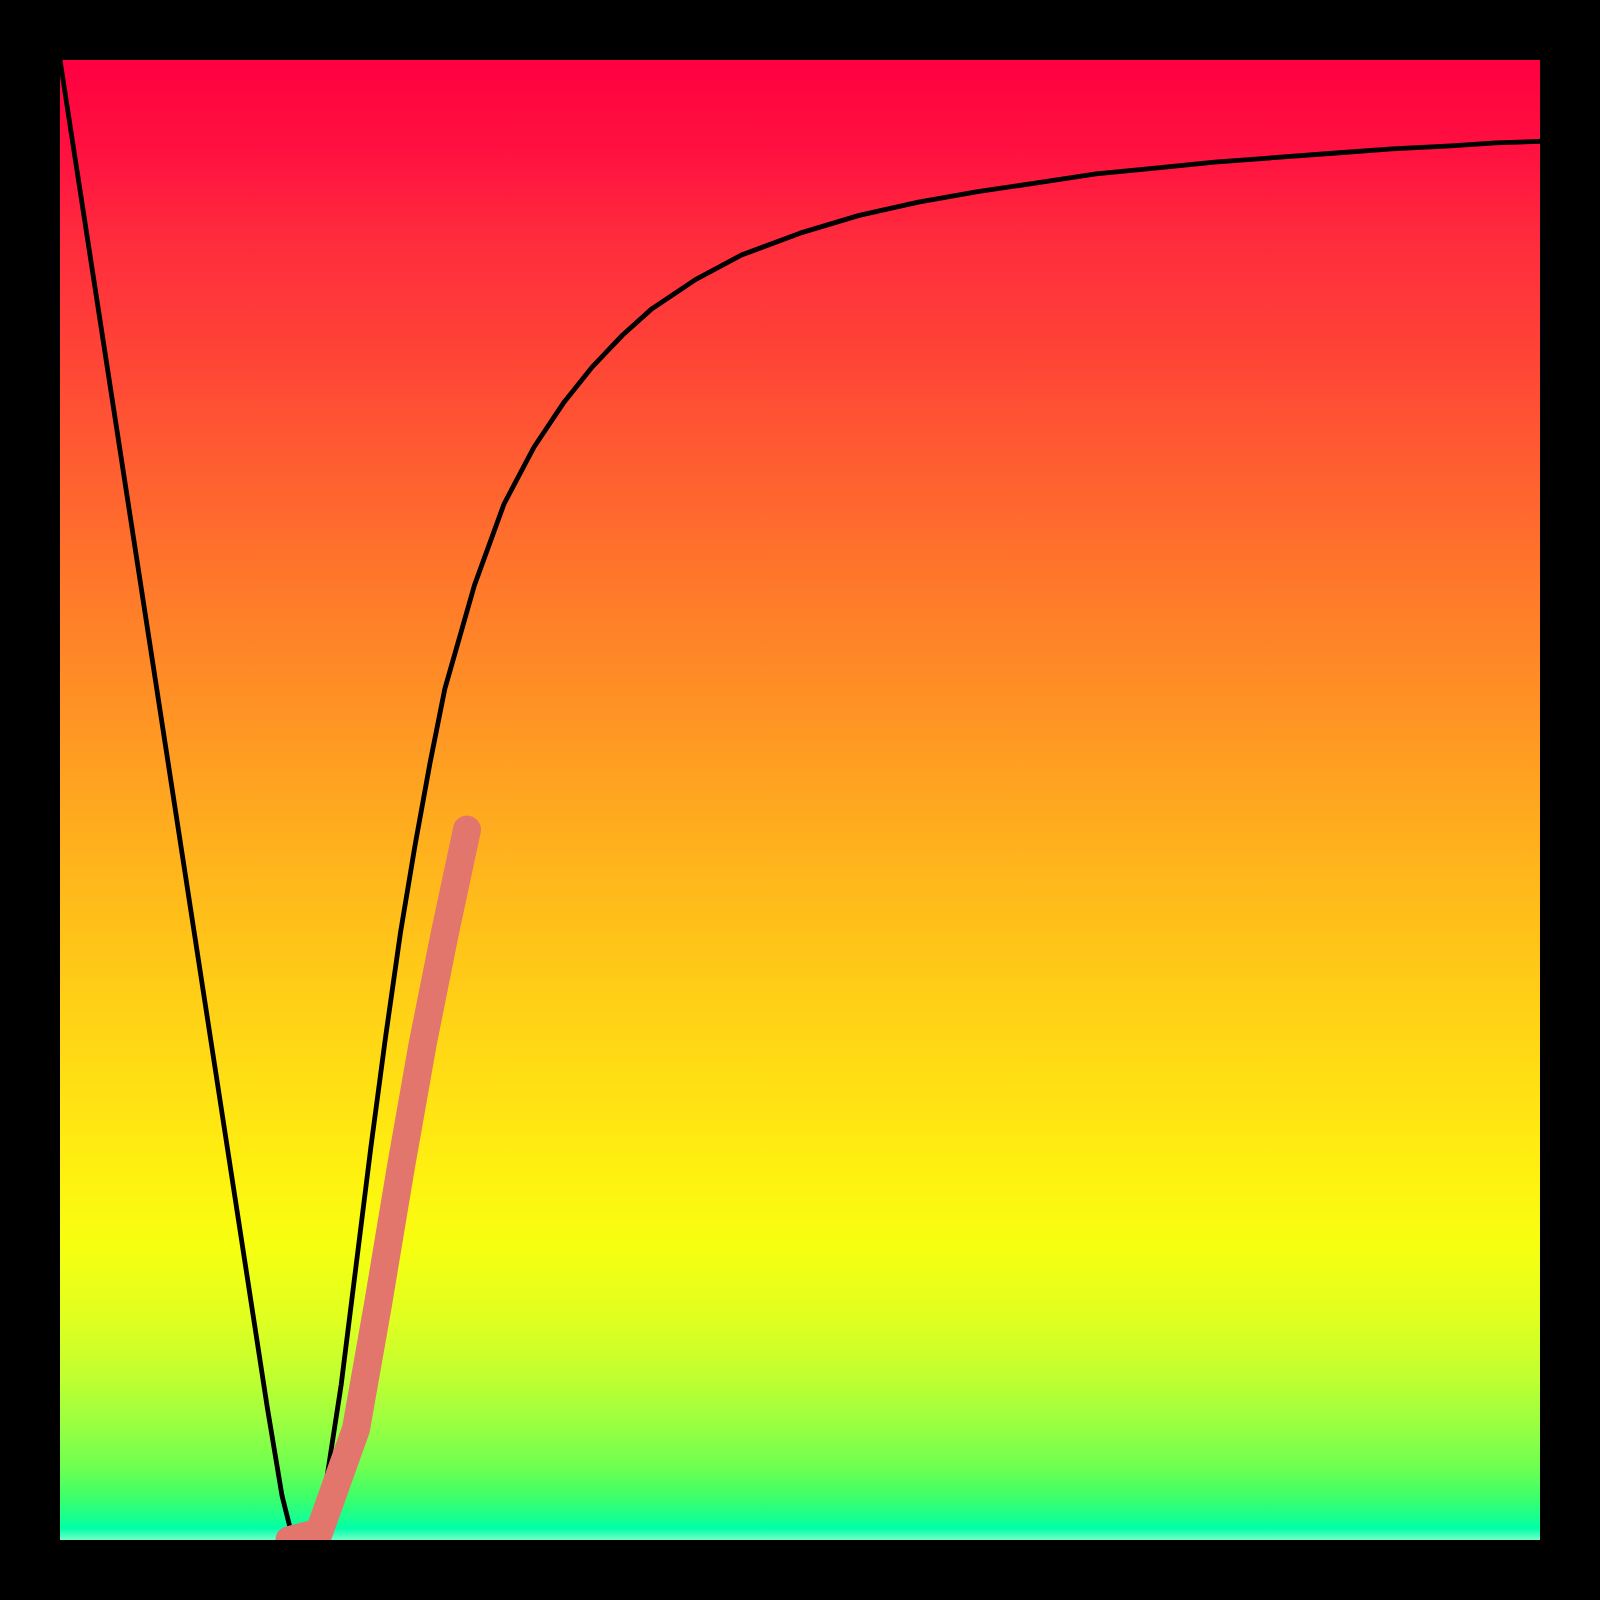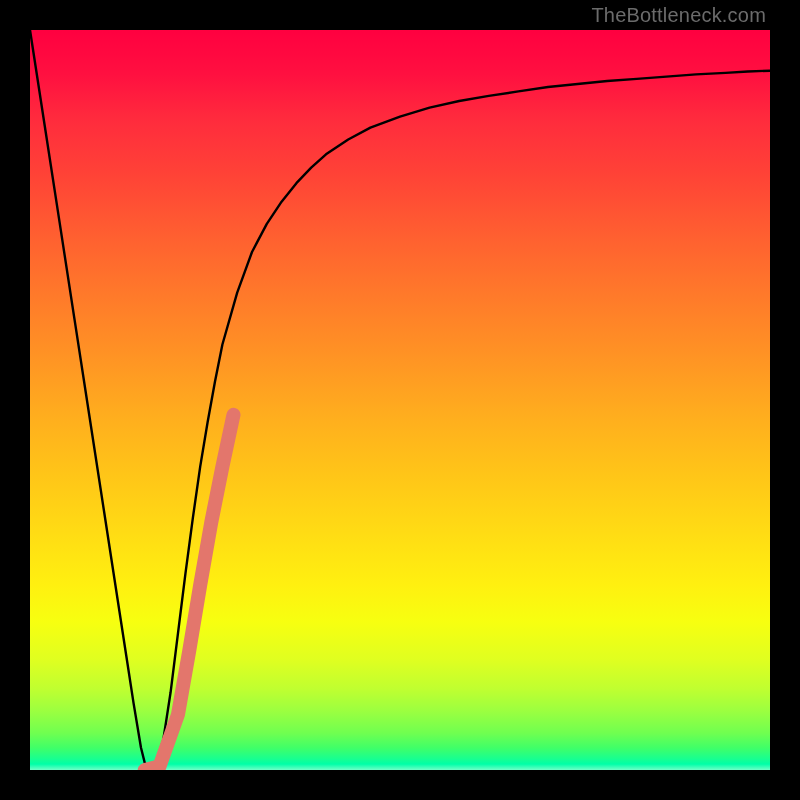--- a/index.html
+++ b/index.html
@@ -71,14 +71,13 @@
 <body>
 
 <div class="stage">
   <div class="plot-area">
     <div class="gradient-bg"></div>
     <svg class="curve" viewBox="0 0 740 740" preserveAspectRatio="none">
       <path id="bottleneck-path" fill="none" stroke="#000" stroke-width="2.4" stroke-linejoin="round" stroke-linecap="round" d="M0.00 0.00 L14.80 96.20 L29.60 192.40 L44.40 288.60 L59.20 384.80 L74.00 481.00 L88.80 577.20 L96.20 625.30 L103.60 673.40 L111.00 717.80 L114.70 732.60 L118.40 740.00 L125.80 732.60 L133.20 710.40 L140.60 662.30 L148.00 603.10 L155.40 543.90 L162.80 488.40 L170.20 436.60 L177.60 392.20 L185.00 351.50 L192.40 314.50 L207.20 262.70 L222.00 222.00 L236.80 193.88 L251.60 171.68 L266.40 153.18 L281.20 137.64 L296.00 124.32 L318.20 109.52 L340.40 97.68 L370.00 86.58 L399.60 77.70 L429.20 71.04 L458.80 65.86 L488.40 61.42 L518.00 56.98 L547.60 54.02 L577.20 51.06 L606.80 48.84 L636.40 46.62 L666.00 44.40 L695.60 42.92 L717.80 41.44 L740.00 40.70"></path>
       <path id="highlight-path" fill="none" stroke="#e3766c" stroke-width="14" stroke-linecap="round" stroke-linejoin="round" d="M114.70 740.00 L129.50 736.30 L148.00 684.50 L159.10 621.60 L170.20 555.00 L181.30 492.10 L192.40 436.60 L203.50 384.80"></path>
     </svg>
   </div>
-  <div class="watermark">TheBottleneck.com</div>
 </div>
 
 </body></html>

